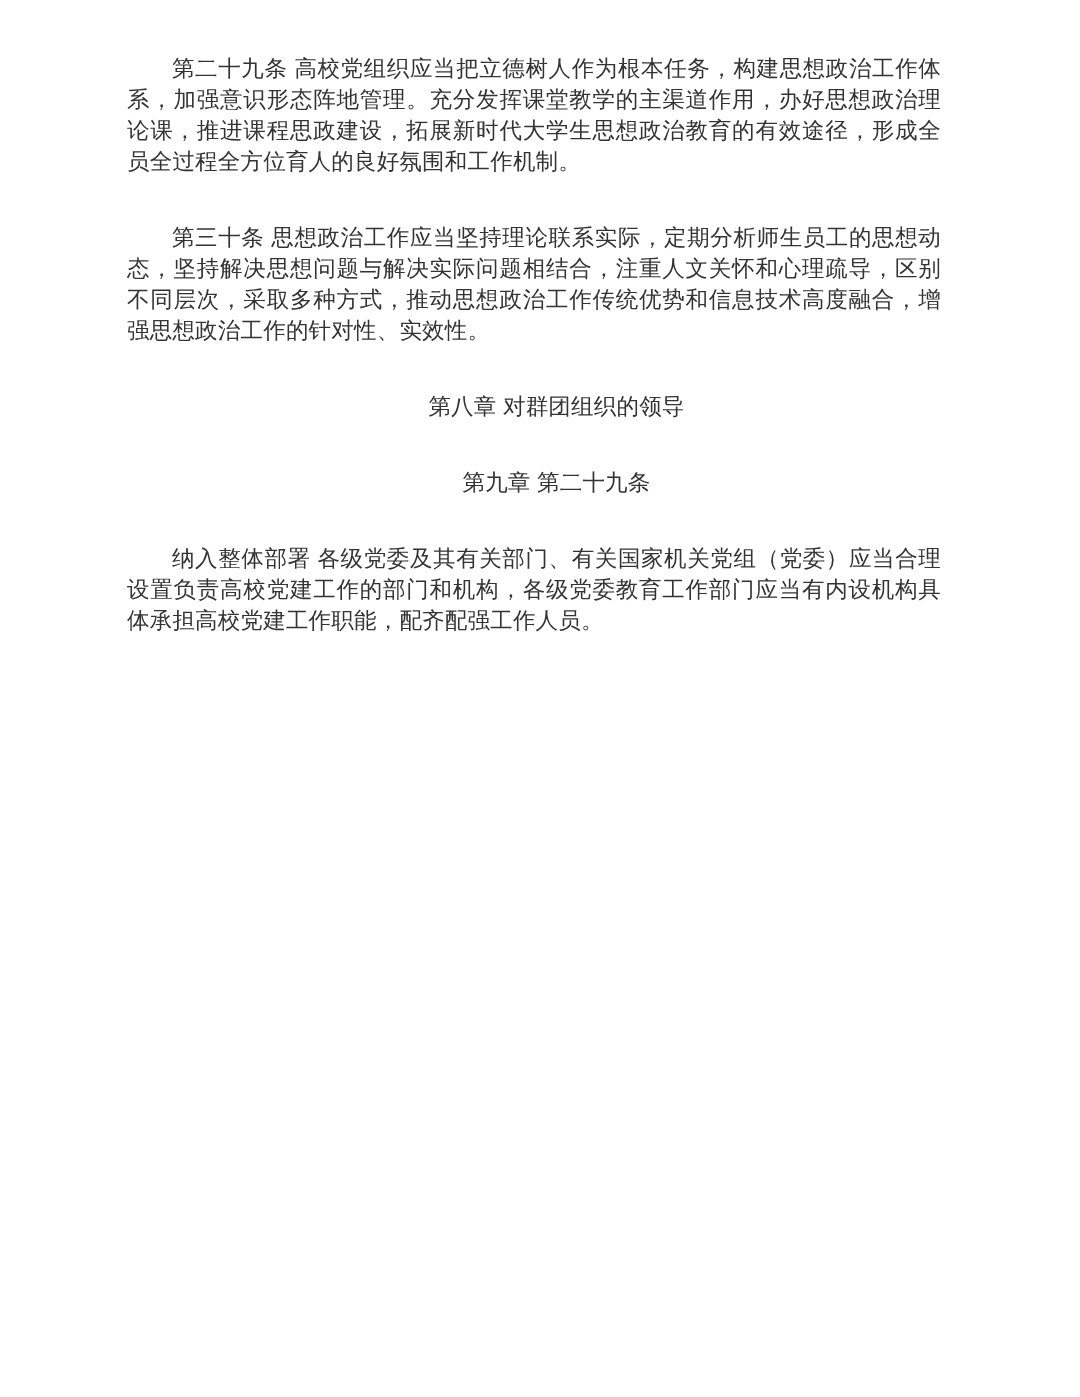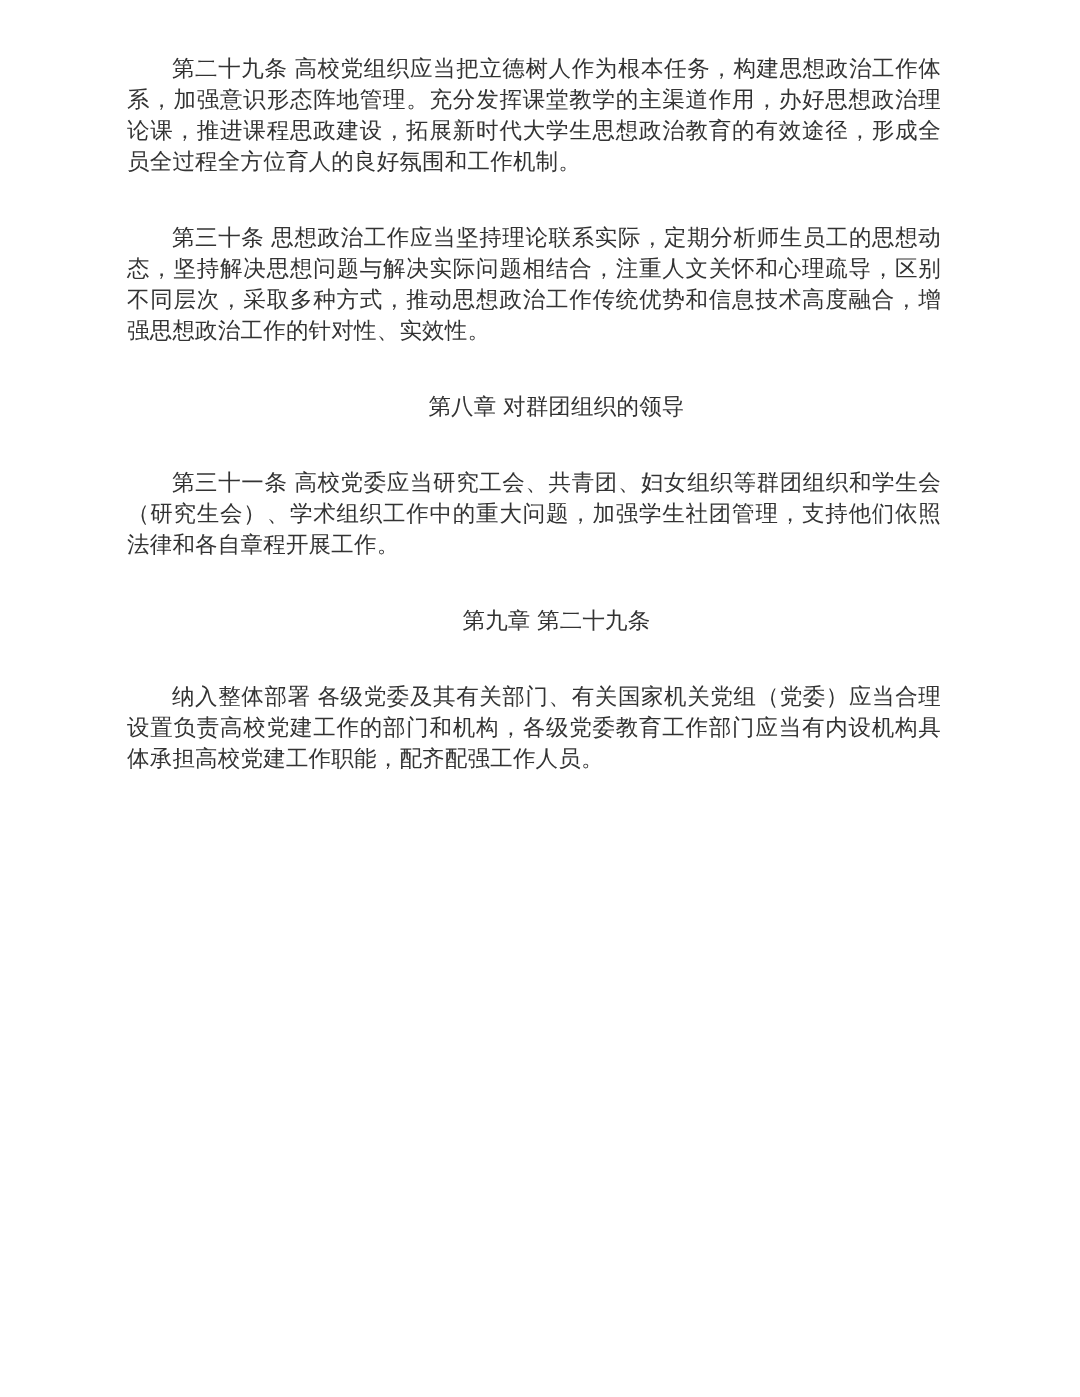--- a/index.html
+++ b/index.html
@@ -41,17 +41,16 @@
   }
 </style>
 </head>
 <body>
 
 <main class="page">
   <article class="doc">
     <p class="para">第二十九条 高校党组织应当把立德树人作为根本任务，构建思想政治工作体系，加强意识形态阵地管理。充分发挥课堂教学的主渠道作用，办好思想政治理论课，推进课程思政建设，拓展新时代大学生思想政治教育的有效途径，形成全员全过程全方位育人的良好氛围和工作机制。</p>
     <p class="para">第三十条 思想政治工作应当坚持理论联系实际，定期分析师生员工的思想动态，坚持解决思想问题与解决实际问题相结合，注重人文关怀和心理疏导，区别不同层次，采取多种方式，推动思想政治工作传统优势和信息技术高度融合，增强思想政治工作的针对性、实效性。</p>
     <p class="para heading">第八章 对群团组织的领导</p>
-    <p class="para">第三十一条 高校党委应当研究工会、共青团、妇女组织等群团组织和学生会（研究生会）、学术组织工作中的重大问题，加强学生社团管理，支持他们依照法律和各自章程开展工作。</p>
     <p class="para heading">第九章 第二十九条</p>
     <p class="para">纳入整体部署 各级党委及其有关部门、有关国家机关党组（党委）应当合理设置负责高校党建工作的部门和机构，各级党委教育工作部门应当有内设机构具体承担高校党建工作职能，配齐配强工作人员。</p>
   </article>
 </main>
 
 </body></html>

